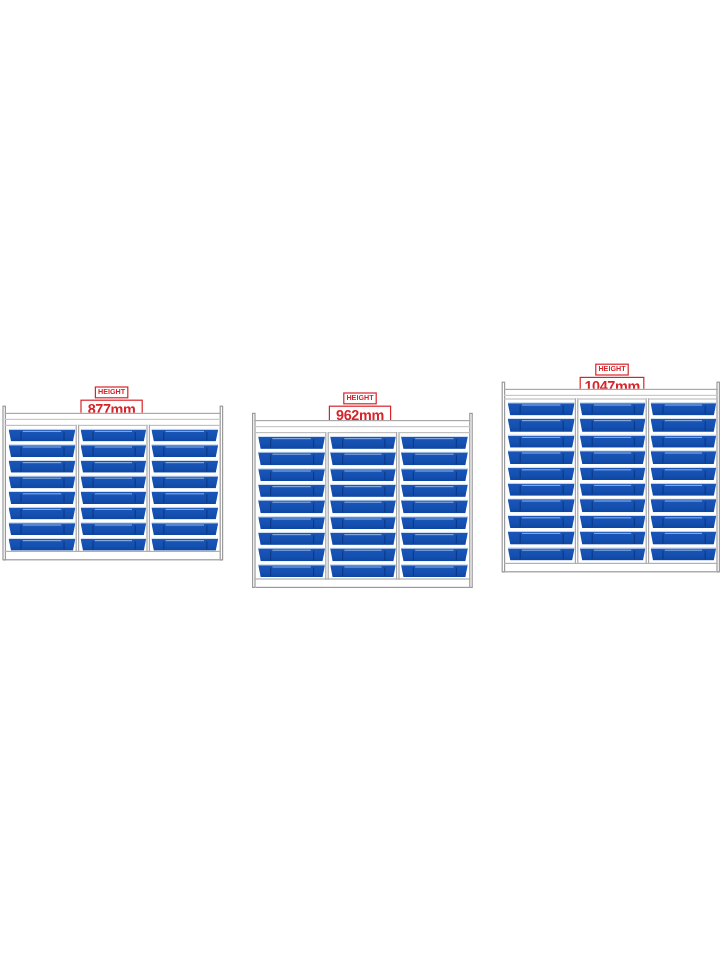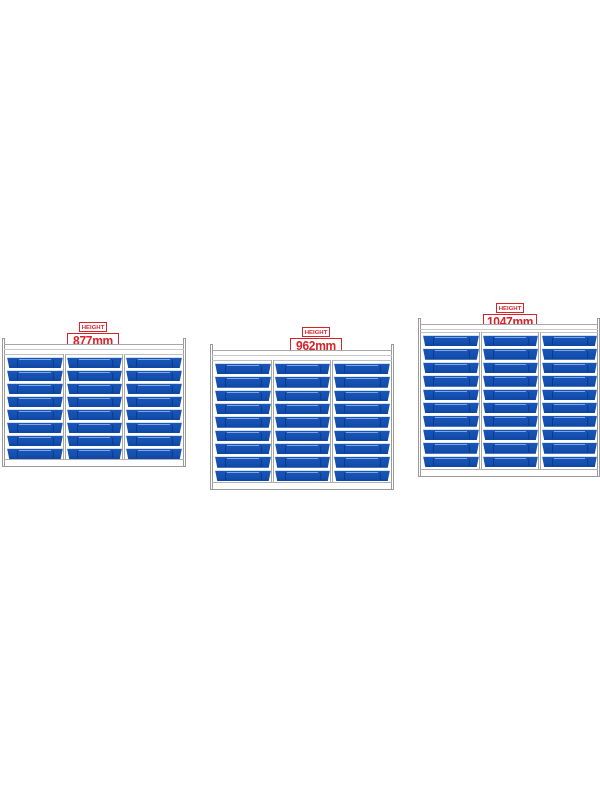--- a/index.html
+++ b/index.html
@@ -65,21 +65,21 @@
         <div class="tray"></div>
         <div class="tray"></div>
         <div class="tray"></div>
         <div class="tray"></div>
       </div>
     <div class="botbar"></div>
   </div>
 </div>
 
 <div class="unit" style="left:211px;top:320px;width:182px;height:170px;">
-  <div class="label" style="left:79px;top:0;width:52px;">
+  <div class="label" style="left:63px;top:0;width:52px;">
     <span class="small">HEIGHT</span>
     <span class="big">962mm</span>
   </div>
   <div class="frame" style="left:0;top:30px;width:182px;height:140px;">
     <div class="post" style="left:-2px;height:146px;"></div>
     <div class="post" style="right:-2px;height:146px;"></div>
     <div class="topbar" style="top:0;"></div>
     <div class="topbar2" style="top:8px;"></div>
     <div class="divider" style="left:59px;top:10px;bottom:6px;"></div>
     <div class="divider" style="left:118px;top:10px;bottom:6px;"></div>

